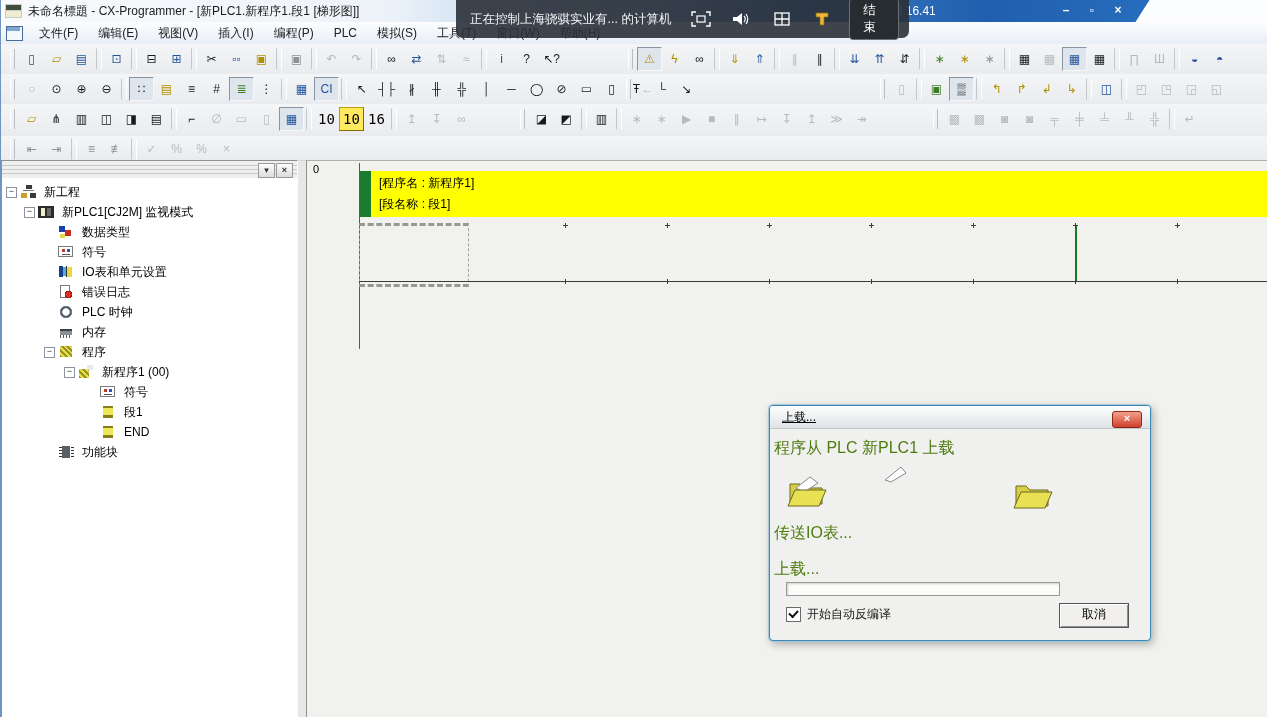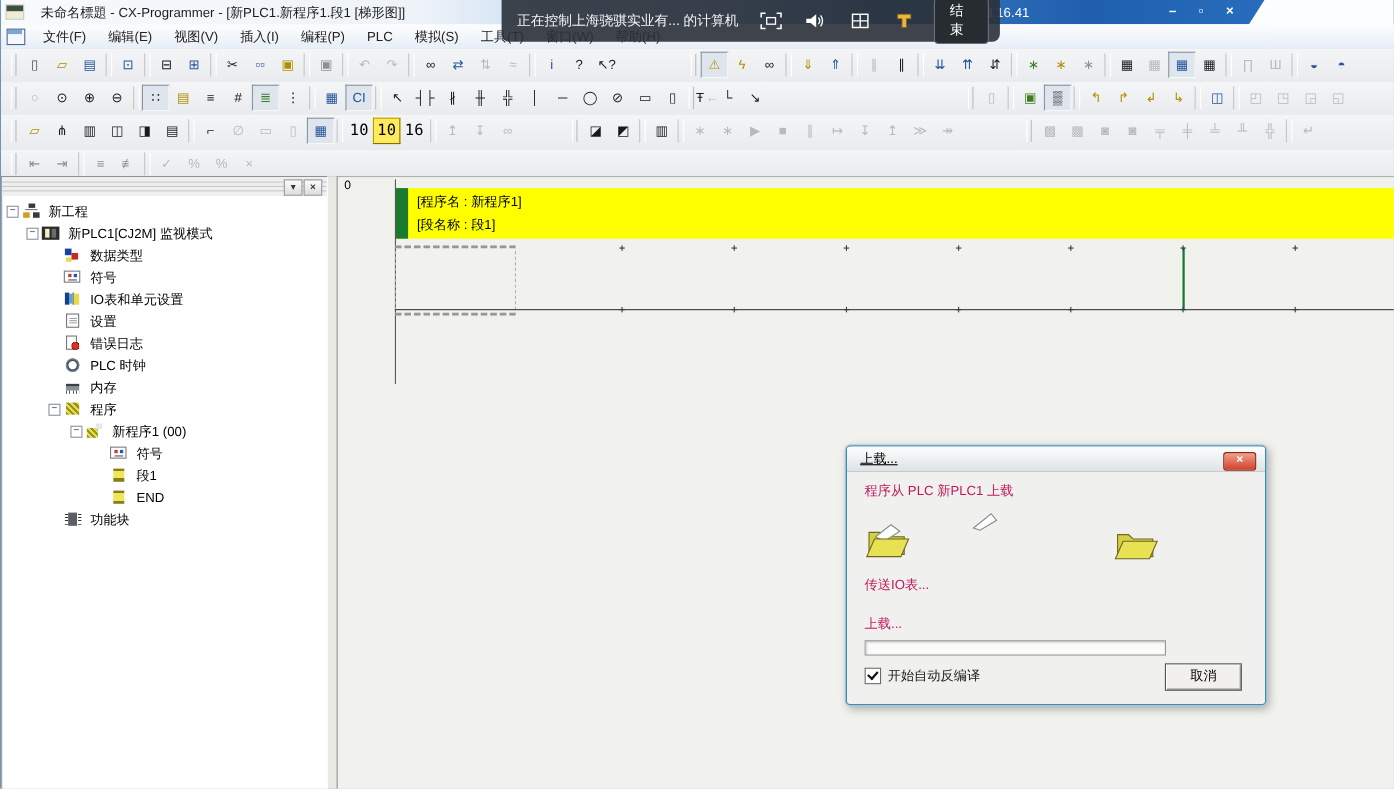--- a/index.html
+++ b/index.html
@@ -2,21 +2,21 @@
 <html><head>
 <meta charset="utf-8">
 <style>
   html,body{margin:0;padding:0;background:#c9c6c0;}
   #app{position:relative;width:1267px;height:717px;overflow:hidden;
        font-family:"Liberation Sans","DejaVu Sans",sans-serif;font-size:12px;color:#1a1a1a;
        background:#e9e8e5;border-left:1px solid #6f94bd;}
   
   #titlebar{position:absolute;left:0;top:0;width:100%;height:22px;
     background:linear-gradient(to right,#f8fafc 0%,#eef3f9 30%,#a8c8e8 50%,#3c79bd 63%,#1f5fae 78%,#2e77c8 100%);
-    display:flex;align-items:center;gap:9px;}
+    display:flex;align-items:center;}
   .appicon{width:17px;height:14px;margin:0 6px 0 4px;background:
     linear-gradient(#3f4f3f,#3f4f3f) 1px 1px/15px 5px,
     linear-gradient(#9adf3a,#9adf3a) 3px 2px/9px 3px,
     linear-gradient(#efecd2,#efecd2) 1px 7px/15px 6px,
     linear-gradient(#8d8d7a,#8d8d7a) 3px 9px/11px 1px,
     linear-gradient(#c9cdc6,#c9cdc6) 0 0/17px 14px;background-repeat:no-repeat;}
   #title-text{font-size:12px;color:#1c1c1c;white-space:nowrap;}
   #title-ip{position:absolute;left:858px;top:4px;color:#fff;font-size:12px;}
   .winbtns{position:absolute;left:1056px;top:2px;display:flex;gap:8px;}
   .winbtn{width:18px;height:16px;color:#fff;font-size:12px;line-height:16px;text-align:center;font-weight:bold;}
@@ -126,21 +126,21 @@
     background-size:5px 1px,1px 5px;background-position:0 2px,2px 0;background-repeat:no-repeat;}
   
   #dialog{position:absolute;left:768px;top:405px;width:380px;height:234px;z-index:60;
     background:#f0f0ee;border:1px solid #3c8ab8;border-radius:4px;
     box-shadow:0 0 0 1px #a6c6d8,2px 3px 9px rgba(0,0,0,.30);}
   #dlg-title{height:22px;background:linear-gradient(#fdfdfd,#dfe3e6);border-bottom:1px solid #c2c6c9;
     border-radius:3px 3px 0 0;display:flex;align-items:center;}
   #dlg-title .dtext{margin-left:12px;font-size:12px;color:#000;text-decoration:underline;}
   #dlg-close{position:absolute;right:8px;top:5px;width:28px;height:15px;border:1px solid #8c2a18;border-radius:3px;
     background:linear-gradient(#f2a08c,#d0412b);color:#fff;font-size:11px;line-height:13px;text-align:center;font-weight:bold;}
-  .dlg-label{position:absolute;left:16px;font-size:12px;color:#be185d;}
+  .dlg-label{position:absolute;left:4px;font-size:16px;color:#4d7c0f;}
   .folder{position:absolute;}
   #dlg-progress{position:absolute;left:16px;top:176px;width:272px;height:12px;background:#fbfbfa;
     border:1px solid #9a9a9a;box-shadow:inset 1px 1px 2px rgba(0,0,0,.18);}
   #dlg-progress .fill{height:100%;width:0;background:#2f6fbe;}
   #dlg-check{position:absolute;left:16px;top:200px;display:flex;align-items:center;}
   .cbx{width:13px;height:13px;background:#fff;border:1px solid #6b6b6b;position:relative;margin-right:6px;}
   .cbx .tick{position:absolute;left:2px;top:2px;width:7px;height:4px;border-left:2px solid #111;border-bottom:2px solid #111;transform:rotate(-48deg);}
   #dlg-cancel{position:absolute;left:289px;top:197px;width:68px;height:23px;background:#f1f0ee;
     border:1px solid #555;box-shadow:inset 1px 1px 0 #fff,inset -1px -1px 0 #8f8f8f;
     font-size:12px;text-align:center;line-height:21px;color:#000;}
@@ -428,25 +428,20 @@
           <span class="ti" data-icon="symbols"></span>
           <span class="tlabel">符号</span>
         </div>
 
         <div class="trow" data-level="2">
           <span class="exp" data-exp=""></span>
           <span class="ti" data-icon="iotable"></span>
           <span class="tlabel">IO表和单元设置</span>
         </div>
 
-        <div class="trow" data-level="2">
-          <span class="exp" data-exp=""></span>
-          <span class="ti" data-icon="settings"></span>
-          <span class="tlabel">设置</span>
-        </div>
 
 
         <div class="trow" data-level="2">
           <span class="exp" data-exp=""></span>
           <span class="ti" data-icon="errorlog"></span>
           <span class="tlabel">错误日志</span>
         </div>
 
         <div class="trow" data-level="2">
           <span class="exp" data-exp=""></span>

